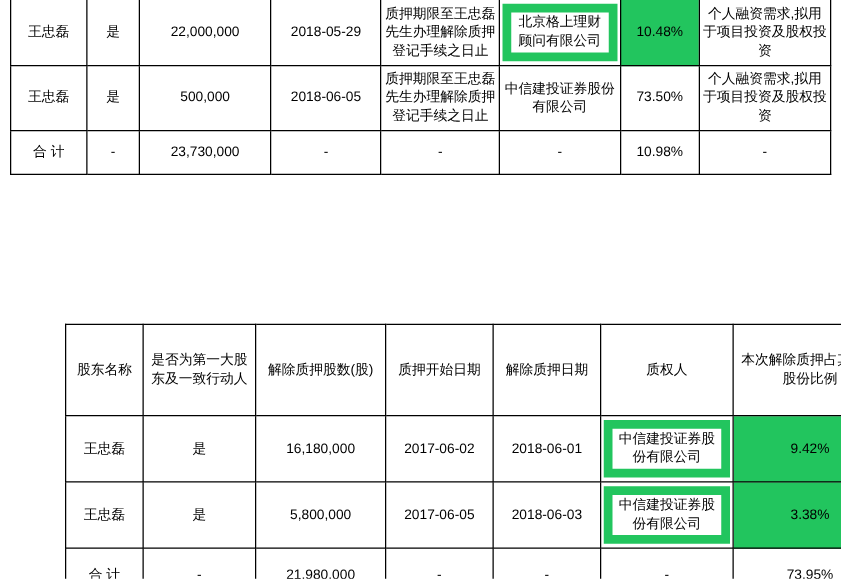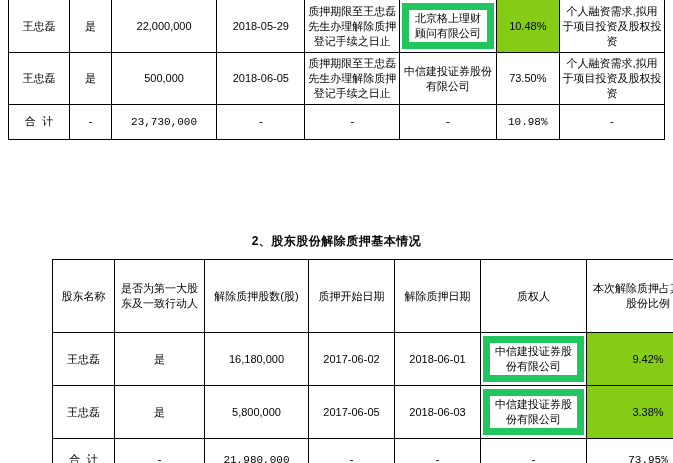--- a/index.html
+++ b/index.html
@@ -42,21 +42,21 @@
     top: -1px;
     width: 657px;
   }
   #table-pledge td {
     height: 28px;
   }
   .cell-multiline {
     line-height: 16px;
   }
   .highlight-yellow {
-    background: #84cc16;
+    background: #22c55e;
   }
   .redbox {
     display: inline-block;
     border: 7px solid #22c55e;
     padding: 1px 2px;
     line-height: 15px;
   }
   
   #section-heading {
     position: absolute;
@@ -81,21 +81,20 @@
     font-weight: normal;
   }
   #table-release td {
     height: 36px;
   }
   .tall-cell {
     line-height: 16px;
   }
   .sum-row td {
     height: 26px;
-    font-family: Liberation Mono, monospace;
   }
   .nowrap { white-space: nowrap; }
 </style>
 </head>
 <body>
 
 <div class="page">
 
   <table class="doc-table" id="table-pledge">
     <colgroup>
@@ -137,21 +136,20 @@
         <td class="nowrap">23,730,000</td>
         <td>-</td>
         <td>-</td>
         <td>-</td>
         <td>10.98%</td>
         <td>-</td>
       </tr>
     </tbody>
   </table>
 
-  <div id="section-heading">2、股东股份解除质押基本情况</div>
 
   <table class="doc-table" id="table-release">
     <colgroup>
       <col style="width:62px">
       <col style="width:90px">
       <col style="width:104px">
       <col style="width:86px">
       <col style="width:86px">
       <col style="width:106px">
       <col style="width:123px">

